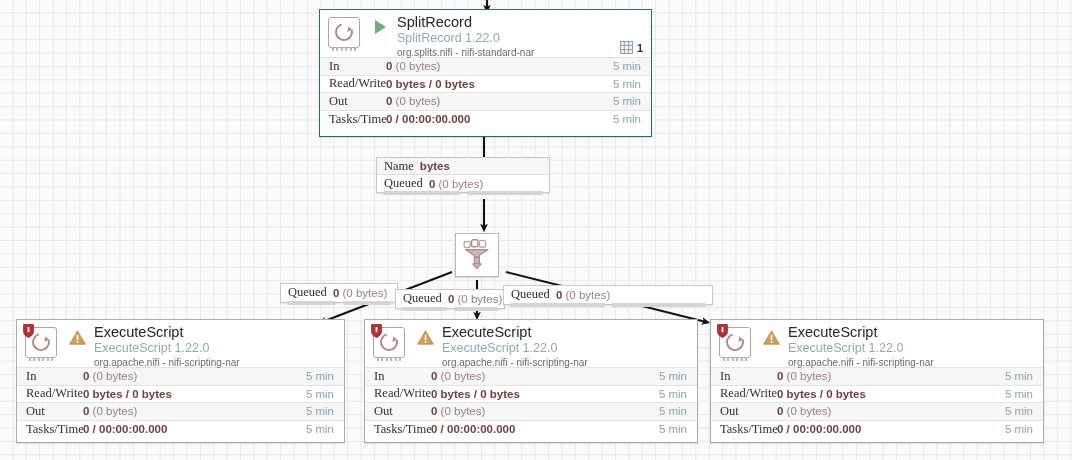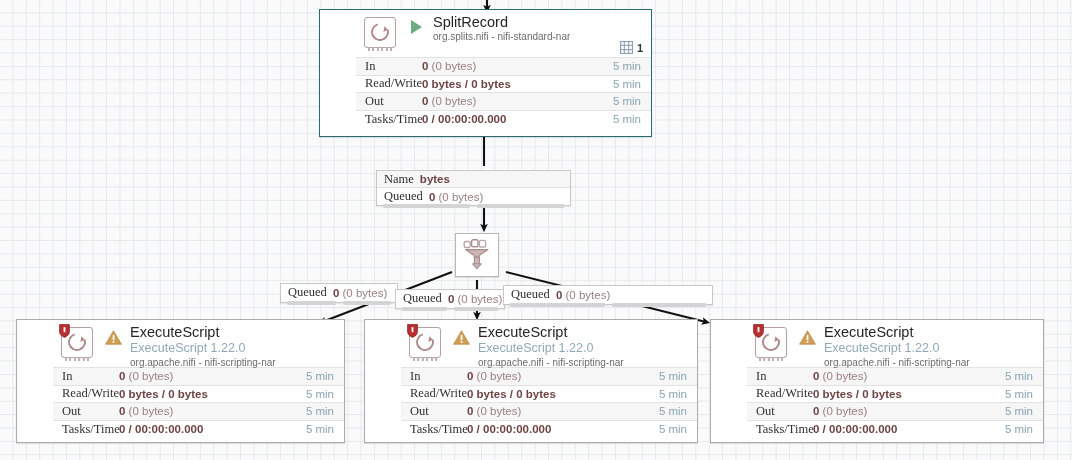--- a/index.html
+++ b/index.html
@@ -37,21 +37,20 @@
   }
 
   
   .processor {
     position: absolute;
     background: #fff;
     border: 1px solid #acacac;
     box-sizing: border-box;
     z-index: 4;
     box-shadow: 0 1px 1px rgba(0,0,0,0.10);
-    padding-left: 36px;
   }
   .processor.selected {
     border: 1.6px solid #2a6b72;
   }
 
   .proc-head {
     position: relative;
     height: 47px;
     padding: 5px 8px 0 8px;
     box-sizing: border-box;
@@ -318,20 +317,21 @@
               <i></i>
               <i></i>
             </div>
         </div>
       </div>
       <div class="run-status">
         <div class="play-tri"></div>
       </div>
       <div class="proc-titles">
         <div class="proc-name">SplitRecord</div>
+        <div class="proc-type">SplitRecord 1.22.0</div>
         <div class="proc-bundle">org.splits.nifi - nifi-standard-nar</div>
       </div>
       <div class="thread-badge">
         <svg class="grid-ico" viewBox="0 0 12 12">
           <rect x="0.5" y="0.5" width="11" height="11" fill="none" stroke="#8ea2b4" stroke-width="1.1"></rect>
           <line x1="4" y1="0.5" x2="4" y2="11.5" stroke="#8ea2b4" stroke-width="1"></line>
           <line x1="8" y1="0.5" x2="8" y2="11.5" stroke="#8ea2b4" stroke-width="1"></line>
           <line x1="0.5" y1="4" x2="11.5" y2="4" stroke="#8ea2b4" stroke-width="1"></line>
           <line x1="0.5" y1="8" x2="11.5" y2="8" stroke="#8ea2b4" stroke-width="1"></line>
         </svg>
@@ -364,21 +364,21 @@
     </div>
     <div class="stat-row plain">
       <div class="stat-label">Tasks/Time</div>
       <div class="stat-value">
         <b>0 / 00:00:00.000</b>
       </div>
       <div class="stat-time">5 min</div>
     </div>
   </div>
 
-  <div class="conn-box" style="left:376px; top:170px; width:195px; height:36px;">
+  <div class="conn-box" style="left:376px; top:157px; width:174px; height:36px;">
     <div class="conn-line head">
       <span class="conn-key">Name</span>
       <span class="conn-val">
         <b>bytes</b>
       </span>
     </div>
     <div class="conn-line">
       <span class="conn-key">Queued</span>
       <span class="conn-val">
         <b>0</b>

